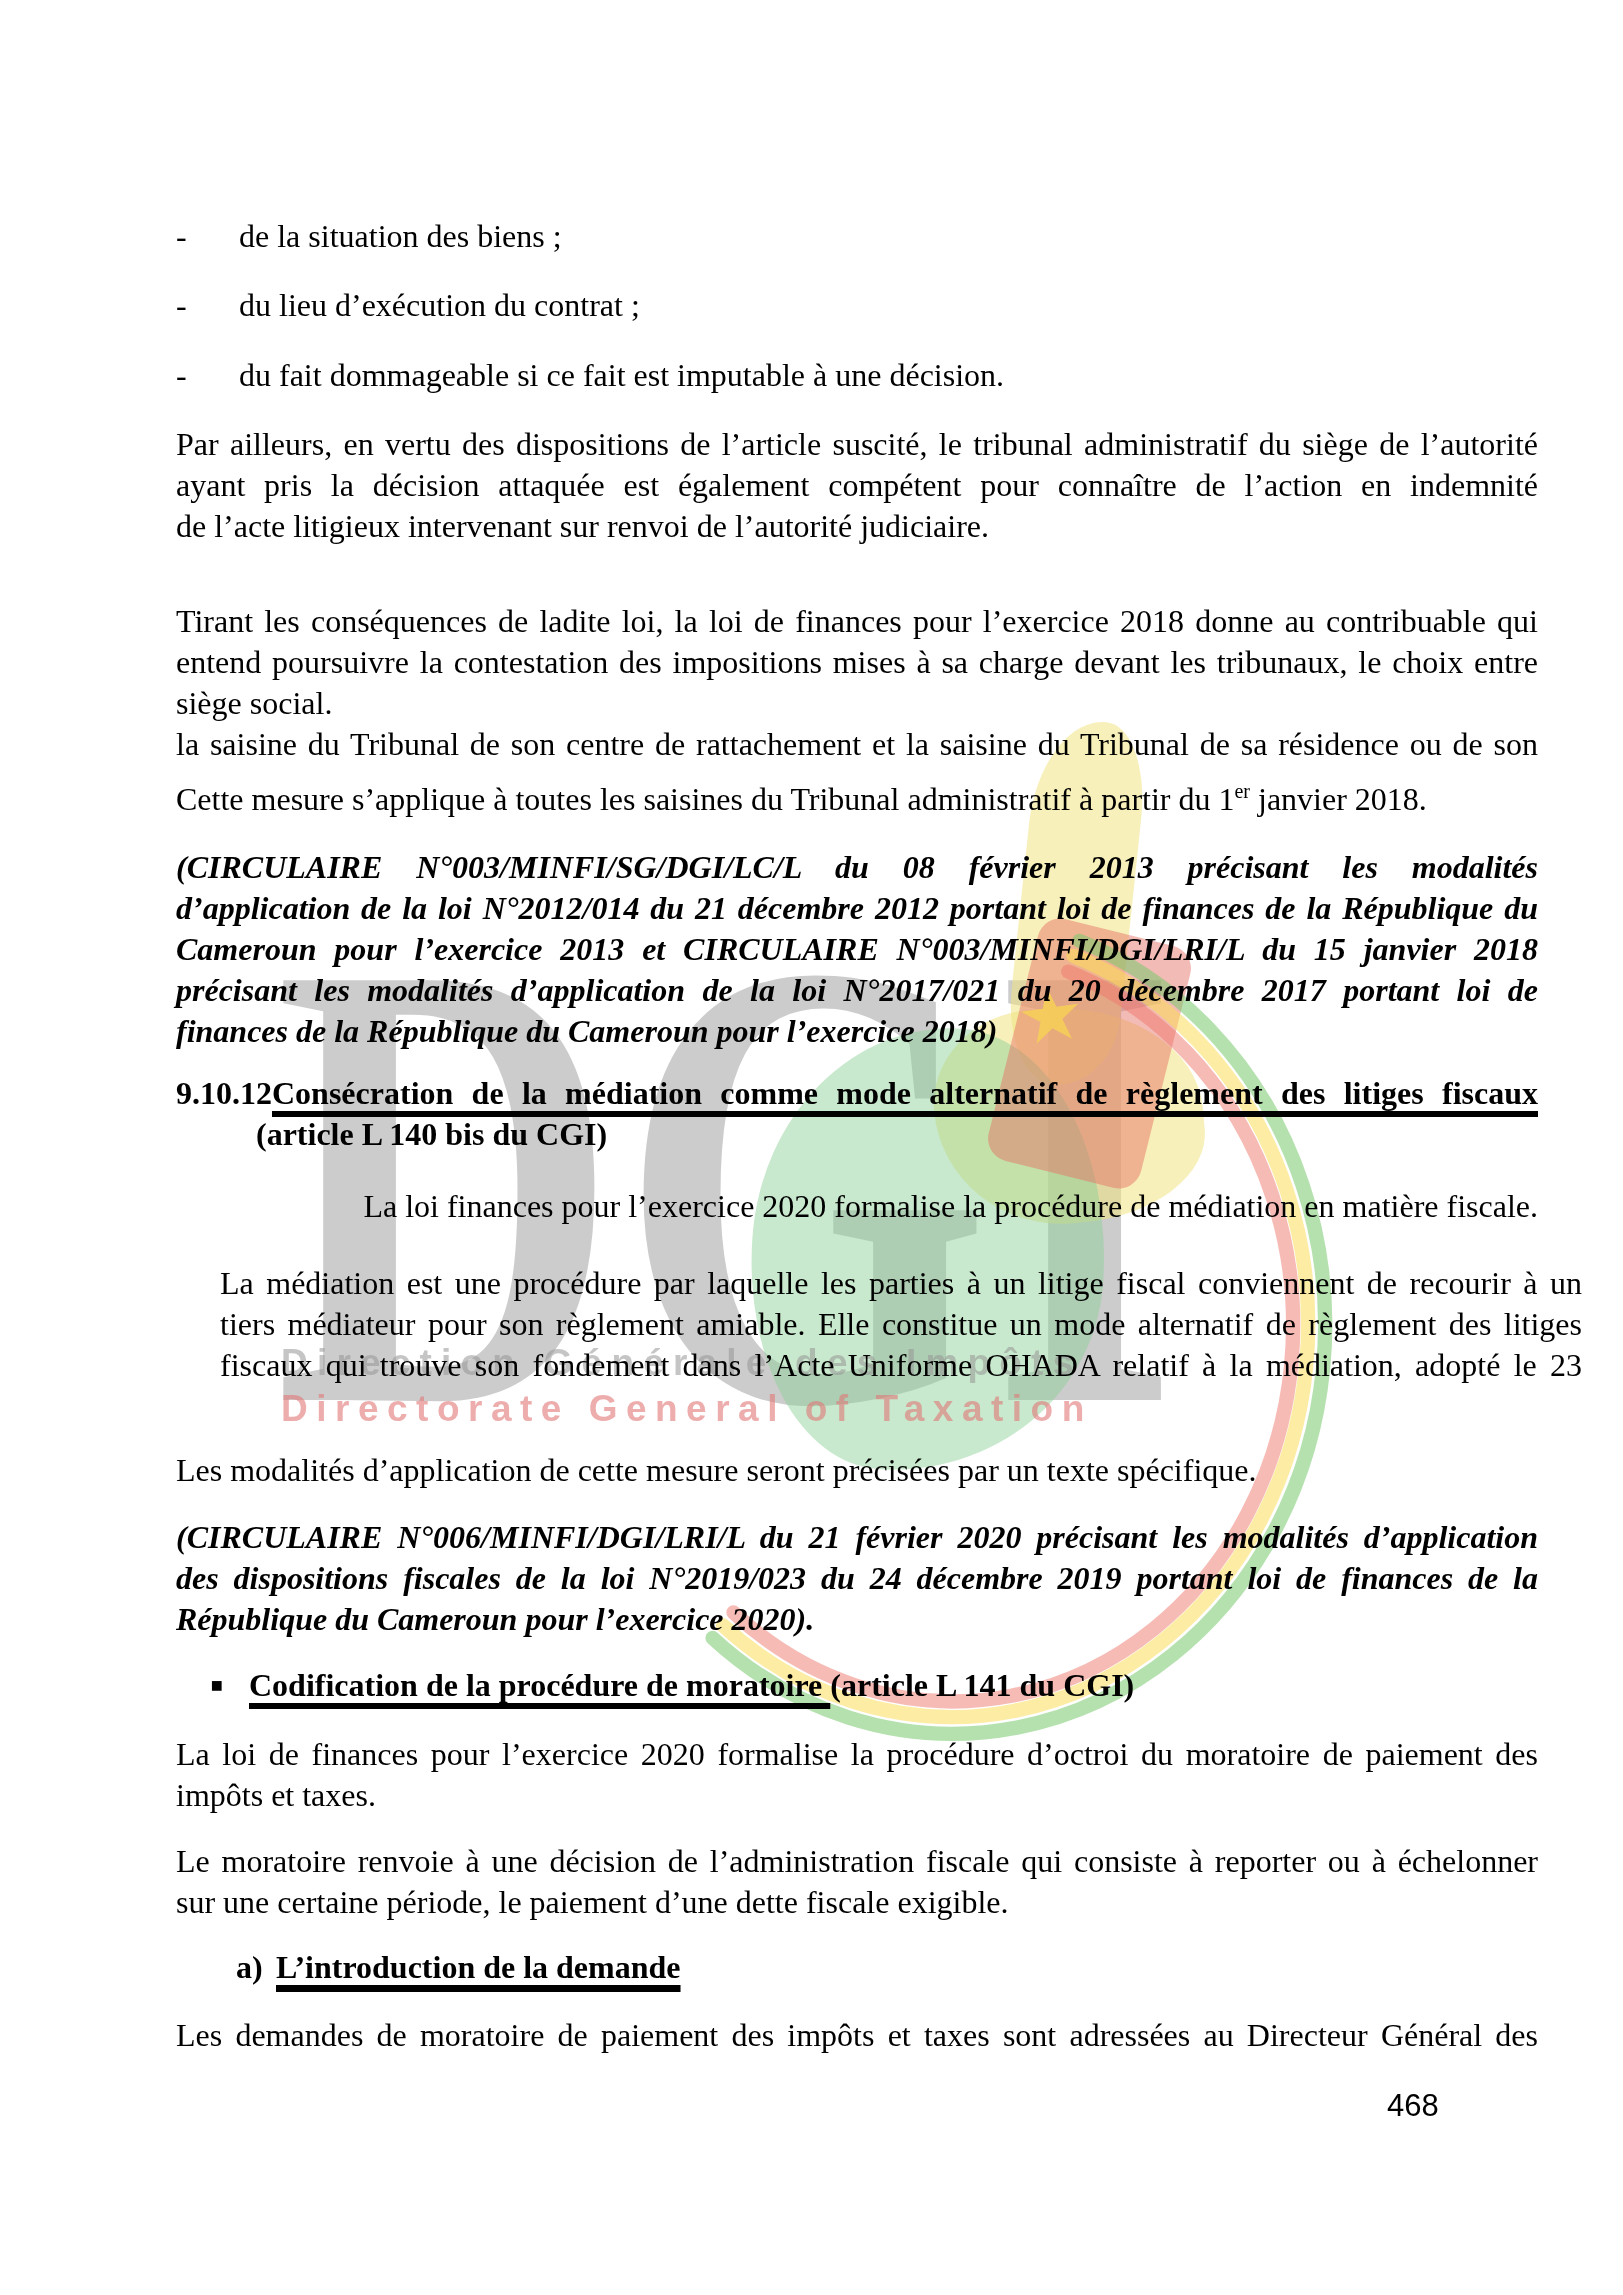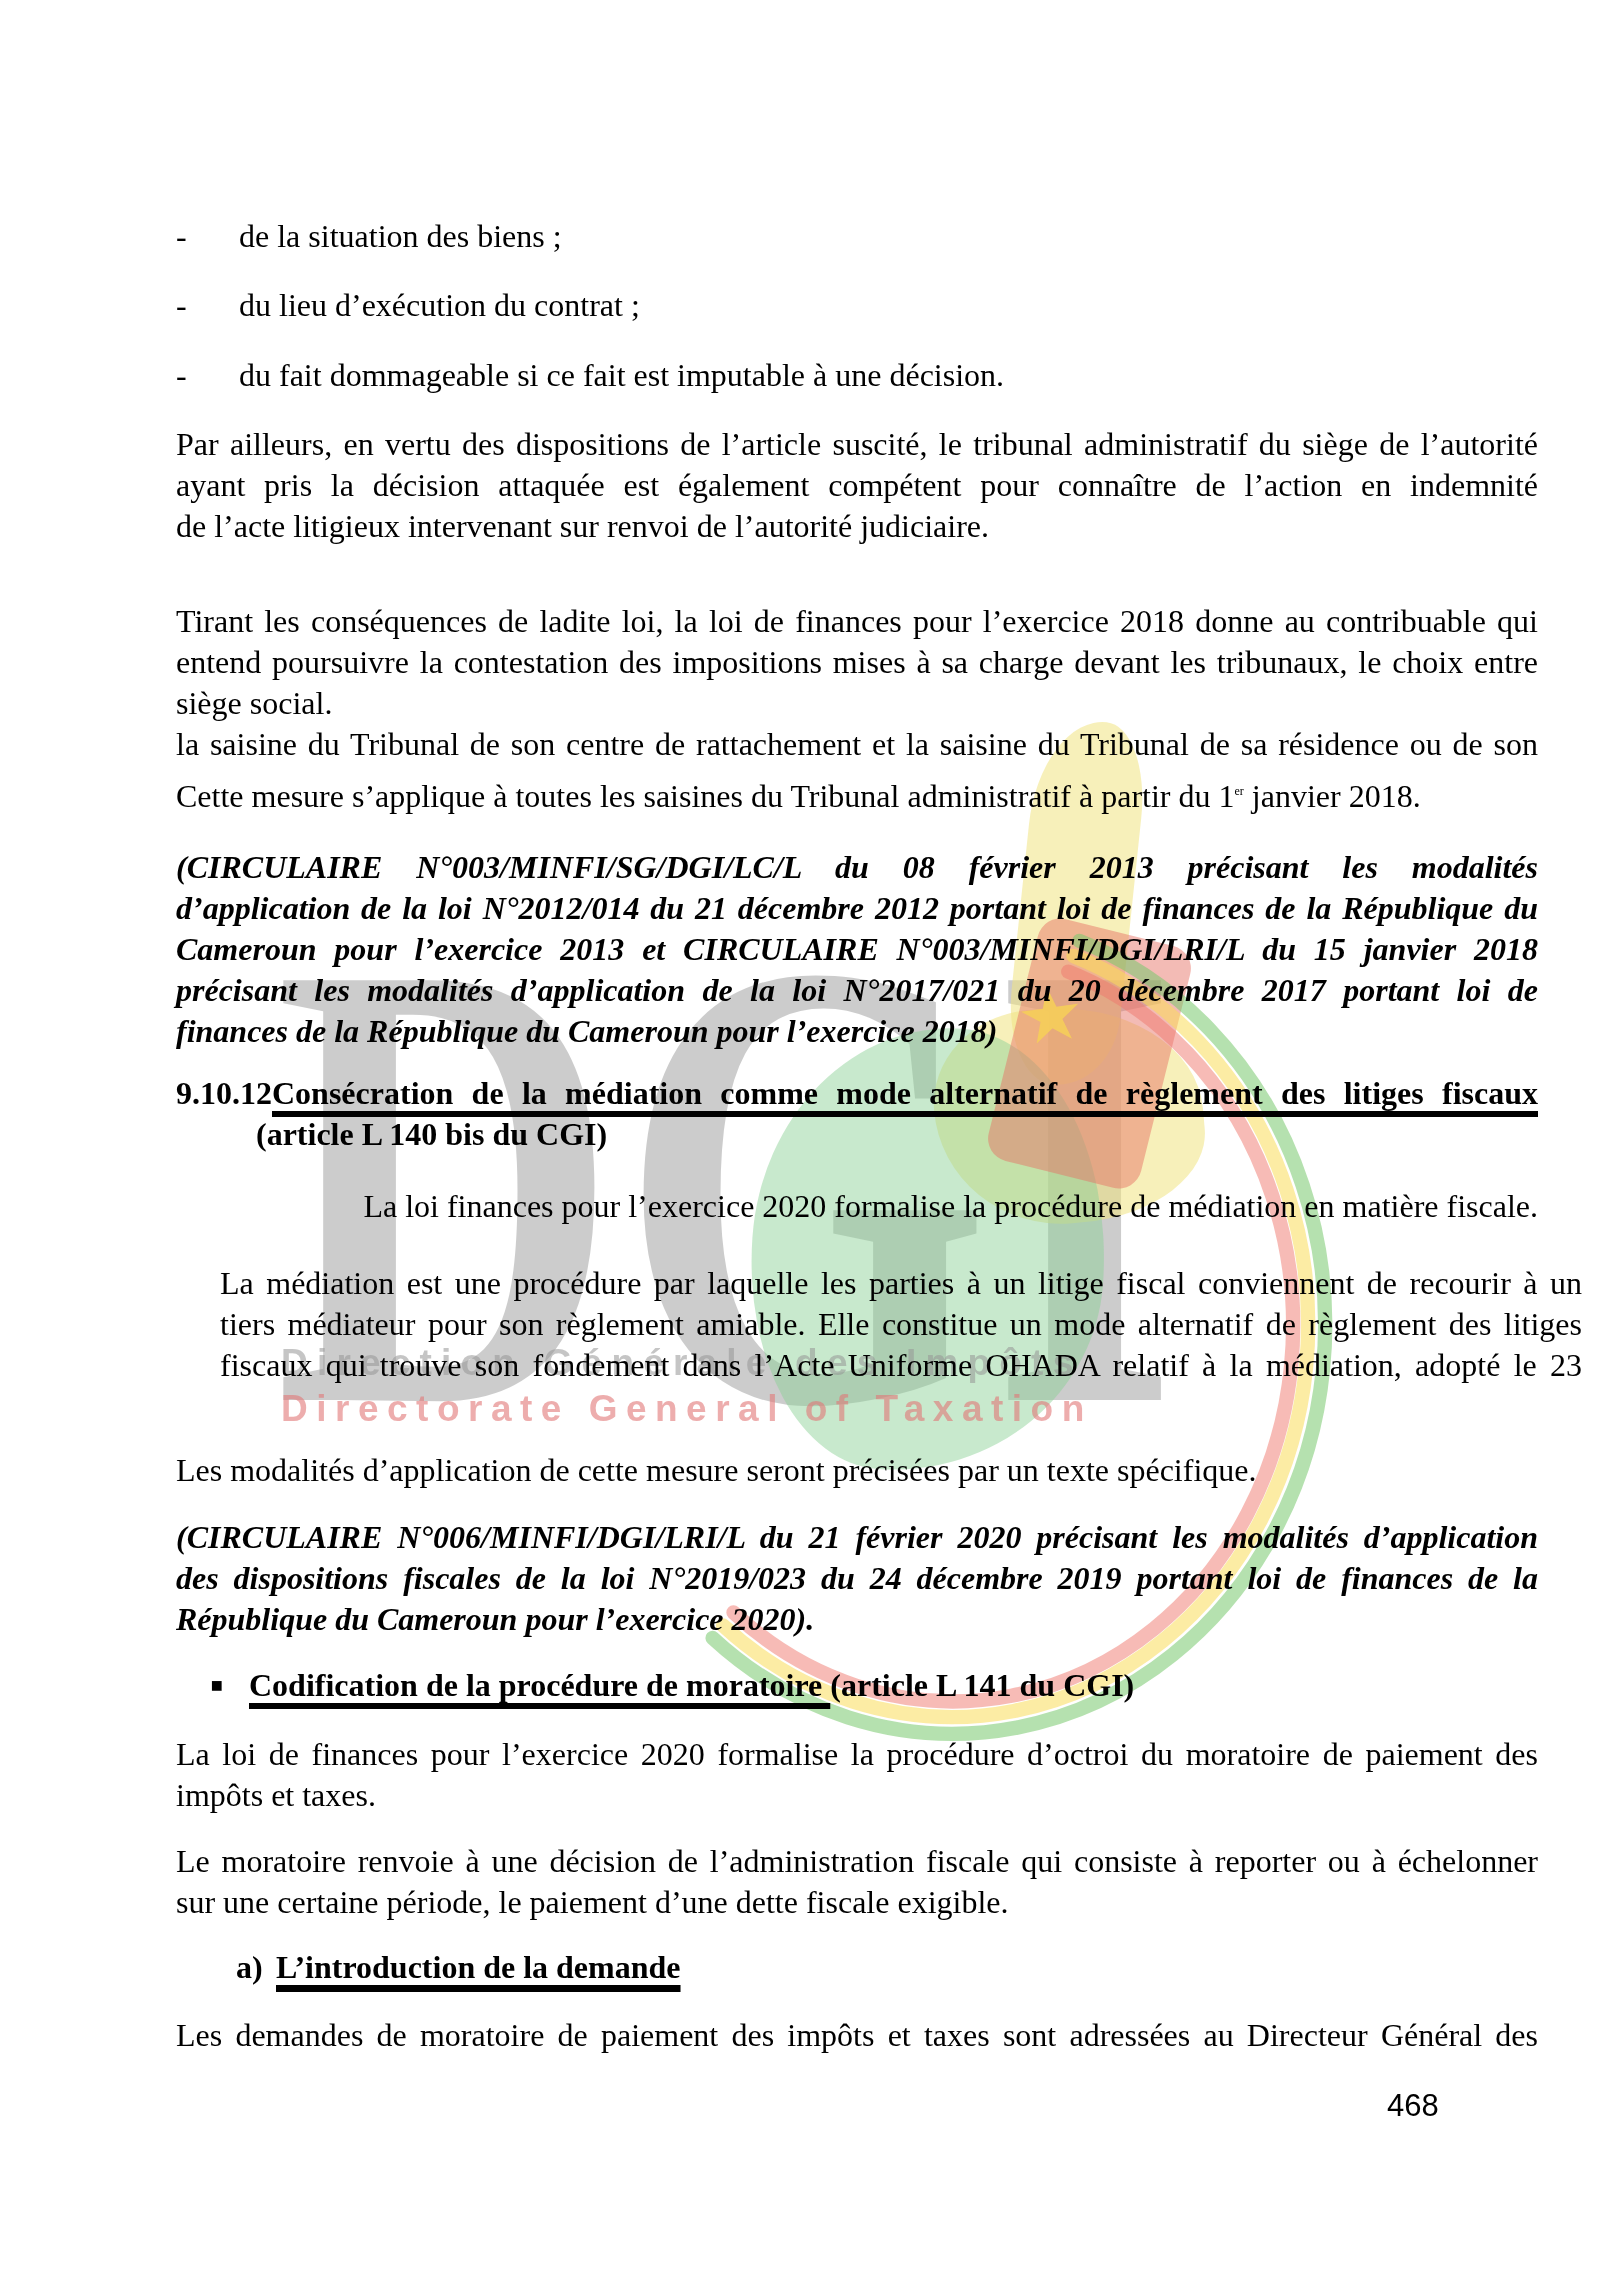--- a/index.html
+++ b/index.html
@@ -40,21 +40,21 @@
          font-size:32px;line-height:41px;}
   .line{height:41px;}
   .jl{text-align:justify;text-align-last:justify;}
   .bold{font-weight:700;}
   .bi{font-weight:700;font-style:italic;}
   .ul{text-decoration:underline;text-decoration-thickness:5.9px;text-underline-offset:7.2px;}
   .marker{display:inline-block;width:63px;}
   .marker2{display:inline-block;width:39px;font-size:19.6px;vertical-align:5.2px;
            font-family:"DejaVu Sans",sans-serif;}
   .marker3{display:inline-block;width:40px;}
-  .sup{font-size:12px;vertical-align:12.4px;}
+  .sup{font-size:20px;vertical-align:12.4px;}
   .footer{position:absolute;left:1387px;top:2088px;z-index:5;
           font-family:Liberation Sans, sans-serif;font-size:31px;}
 </style>
 </head>
 <body>
 
 <div class="page">
 
   <div>
     <div class="wm wm-dgi">DGI</div>

